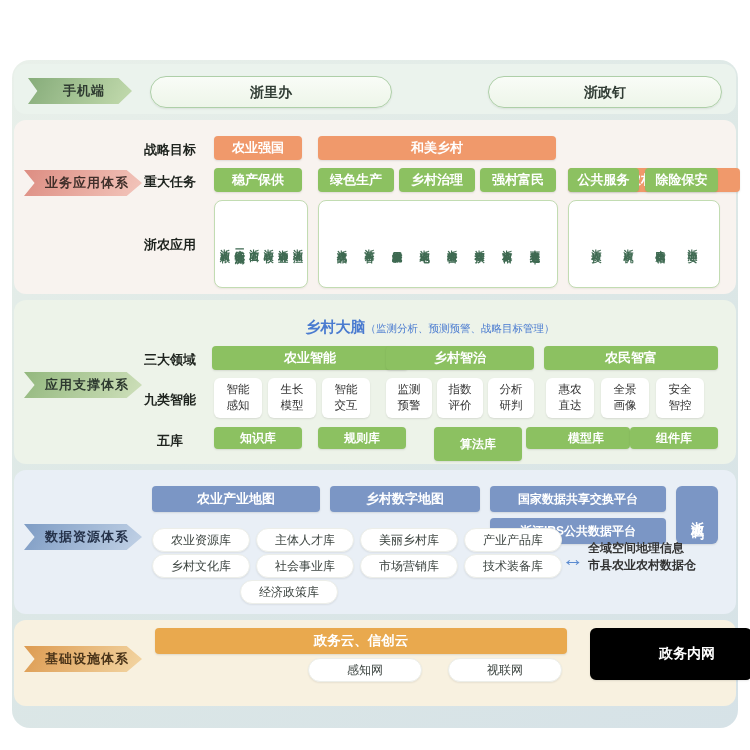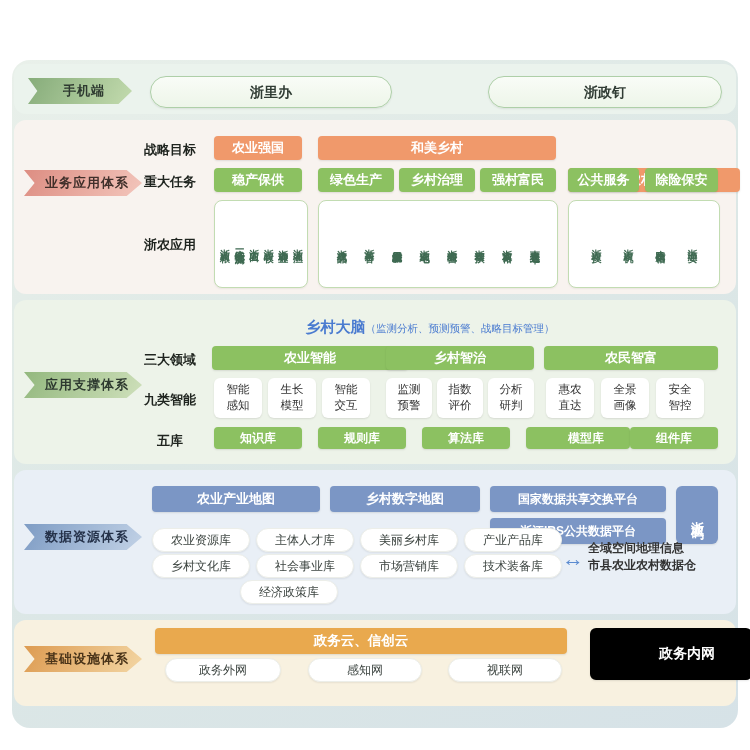--- a/index.html
+++ b/index.html
@@ -178,21 +178,21 @@
   <div class="wbox" style="left:601px;width:48px;">
       <span class="w2">全景画像</span>
     </div>
   <div class="wbox" style="left:656px;width:48px;">
       <span class="w2">安全智控</span>
     </div>
 
   <div class="rowlabel" style="left:132px;top:432px;">五库</div>
   <div class="box green fs12" style="left:214px;top:427px;width:88px;height:22px;">知识库</div>
   <div class="box green fs12" style="left:318px;top:427px;width:88px;height:22px;">规则库</div>
-  <div class="box green fs12" style="left:422px;top:427px;width:88px;height:22px;">算法库</div>
+  <div class="box green fs12" style="left:434px;top:427px;width:88px;height:34px;">算法库</div>
   <div class="box green fs12" style="left:526px;top:427px;width:88px;height:22px;padding-left:16px;">模型库</div>
   <div class="box green fs12" style="left:630px;top:427px;width:88px;height:22px;">组件库</div>
 
   <div class="box blue" style="left:152px;top:486px;width:168px;height:26px;">农业产业地图</div>
   <div class="box blue" style="left:330px;top:486px;width:150px;height:26px;">乡村数字地图</div>
   <div class="box blue fs12" style="left:490px;top:486px;width:176px;height:26px;">国家数据共享交换平台</div>
   <div class="box blue fs12" style="left:490px;top:518px;width:176px;height:26px;">浙江IRS公共数据平台</div>
   <div class="box blue znm" style="left:676px;top:486px;width:42px;height:58px;">浙农码</div>
 
   <div class="pill" style="left:152px;top:528px;width:96px;">农业资源库</div>
@@ -205,17 +205,16 @@
   <div class="pill" style="left:464px;top:554px;width:96px;">技术装备库</div>
   <div class="pill" style="left:240px;top:580px;width:96px;">经济政策库</div>
 
   <span class="xarrow" style="left:562px;top:548px;">↔</span>
   <div class="geo" style="left:588px;top:540px;width:120px;">
     <div>全域空间地理信息</div>
     <div>市县农业农村数据仓</div>
   </div>
 
   <div class="box gold" style="left:155px;top:628px;width:412px;height:26px;font-size:13.5px;">政务云、信创云</div>
-  <div class="pill" style="left:165px;top:658px;width:114px;">政务外网</div>
   <div class="pill" style="left:308px;top:658px;width:112px;">感知网</div>
   <div class="pill" style="left:448px;top:658px;width:112px;">视联网</div>
   <div class="box dorange" style="left:590px;top:628px;width:130px;height:52px;font-size:14px;border-radius:6px;">政务内网</div>
 </div>
 
 </body></html>

